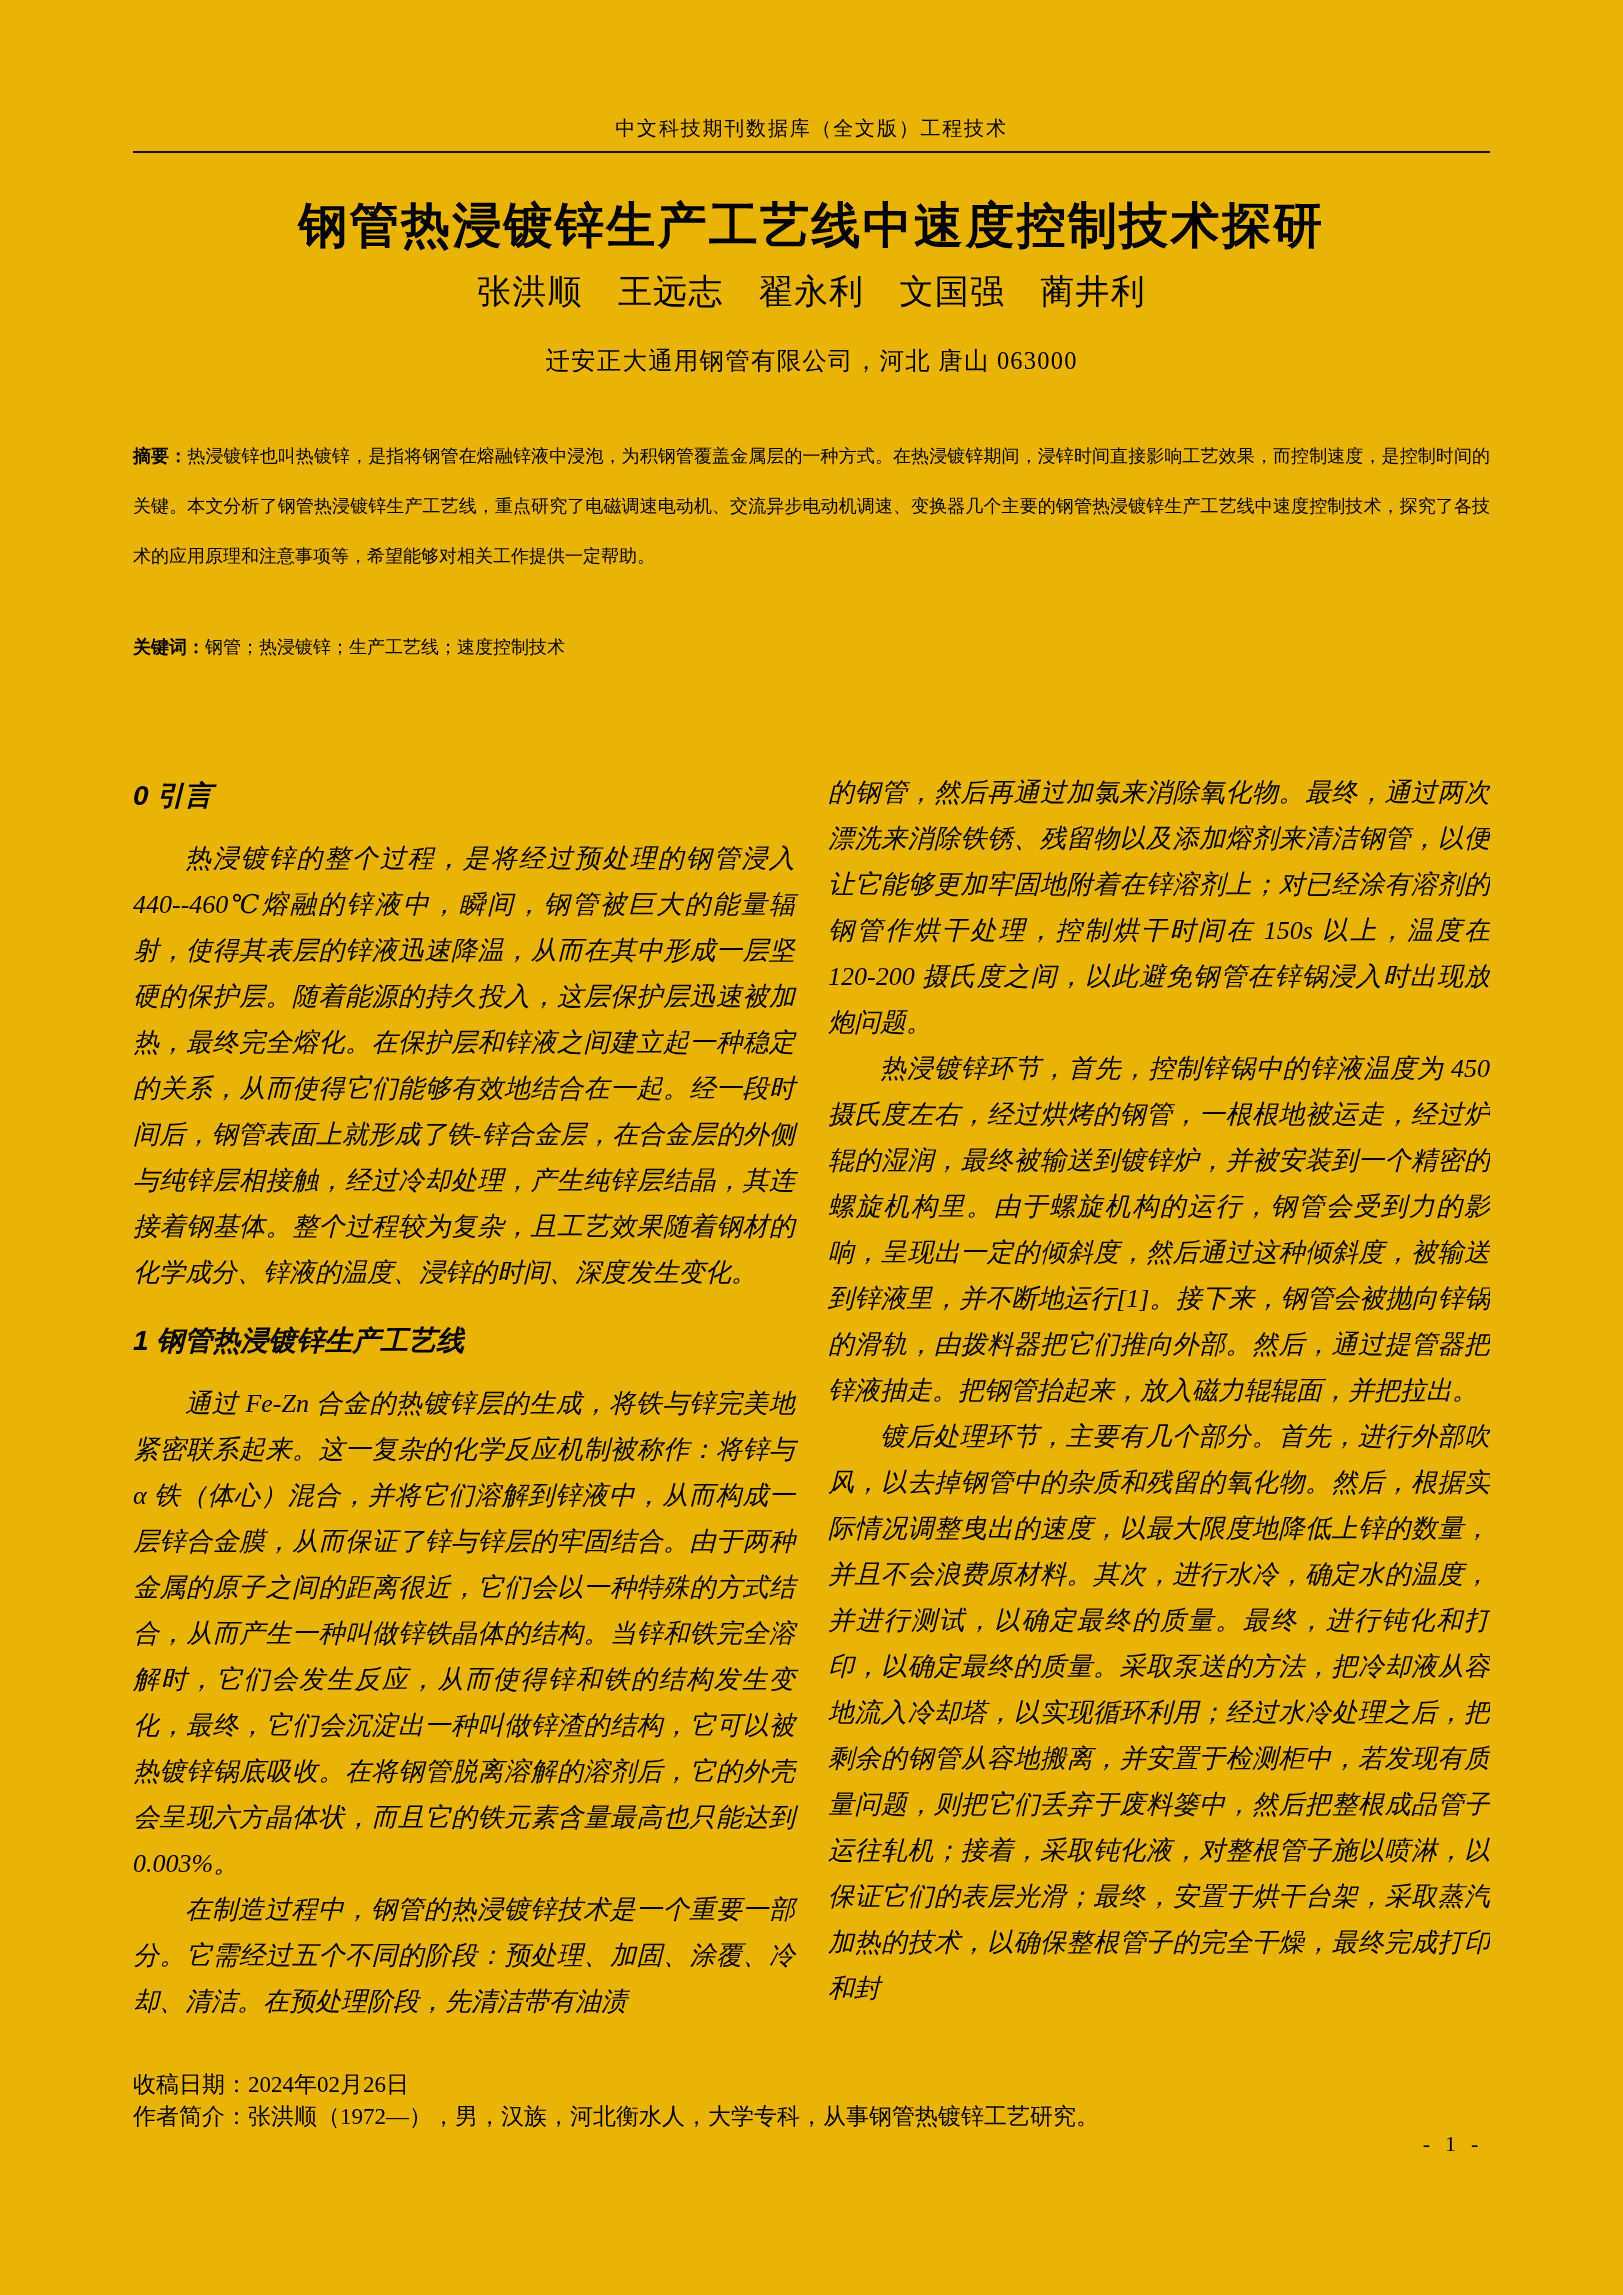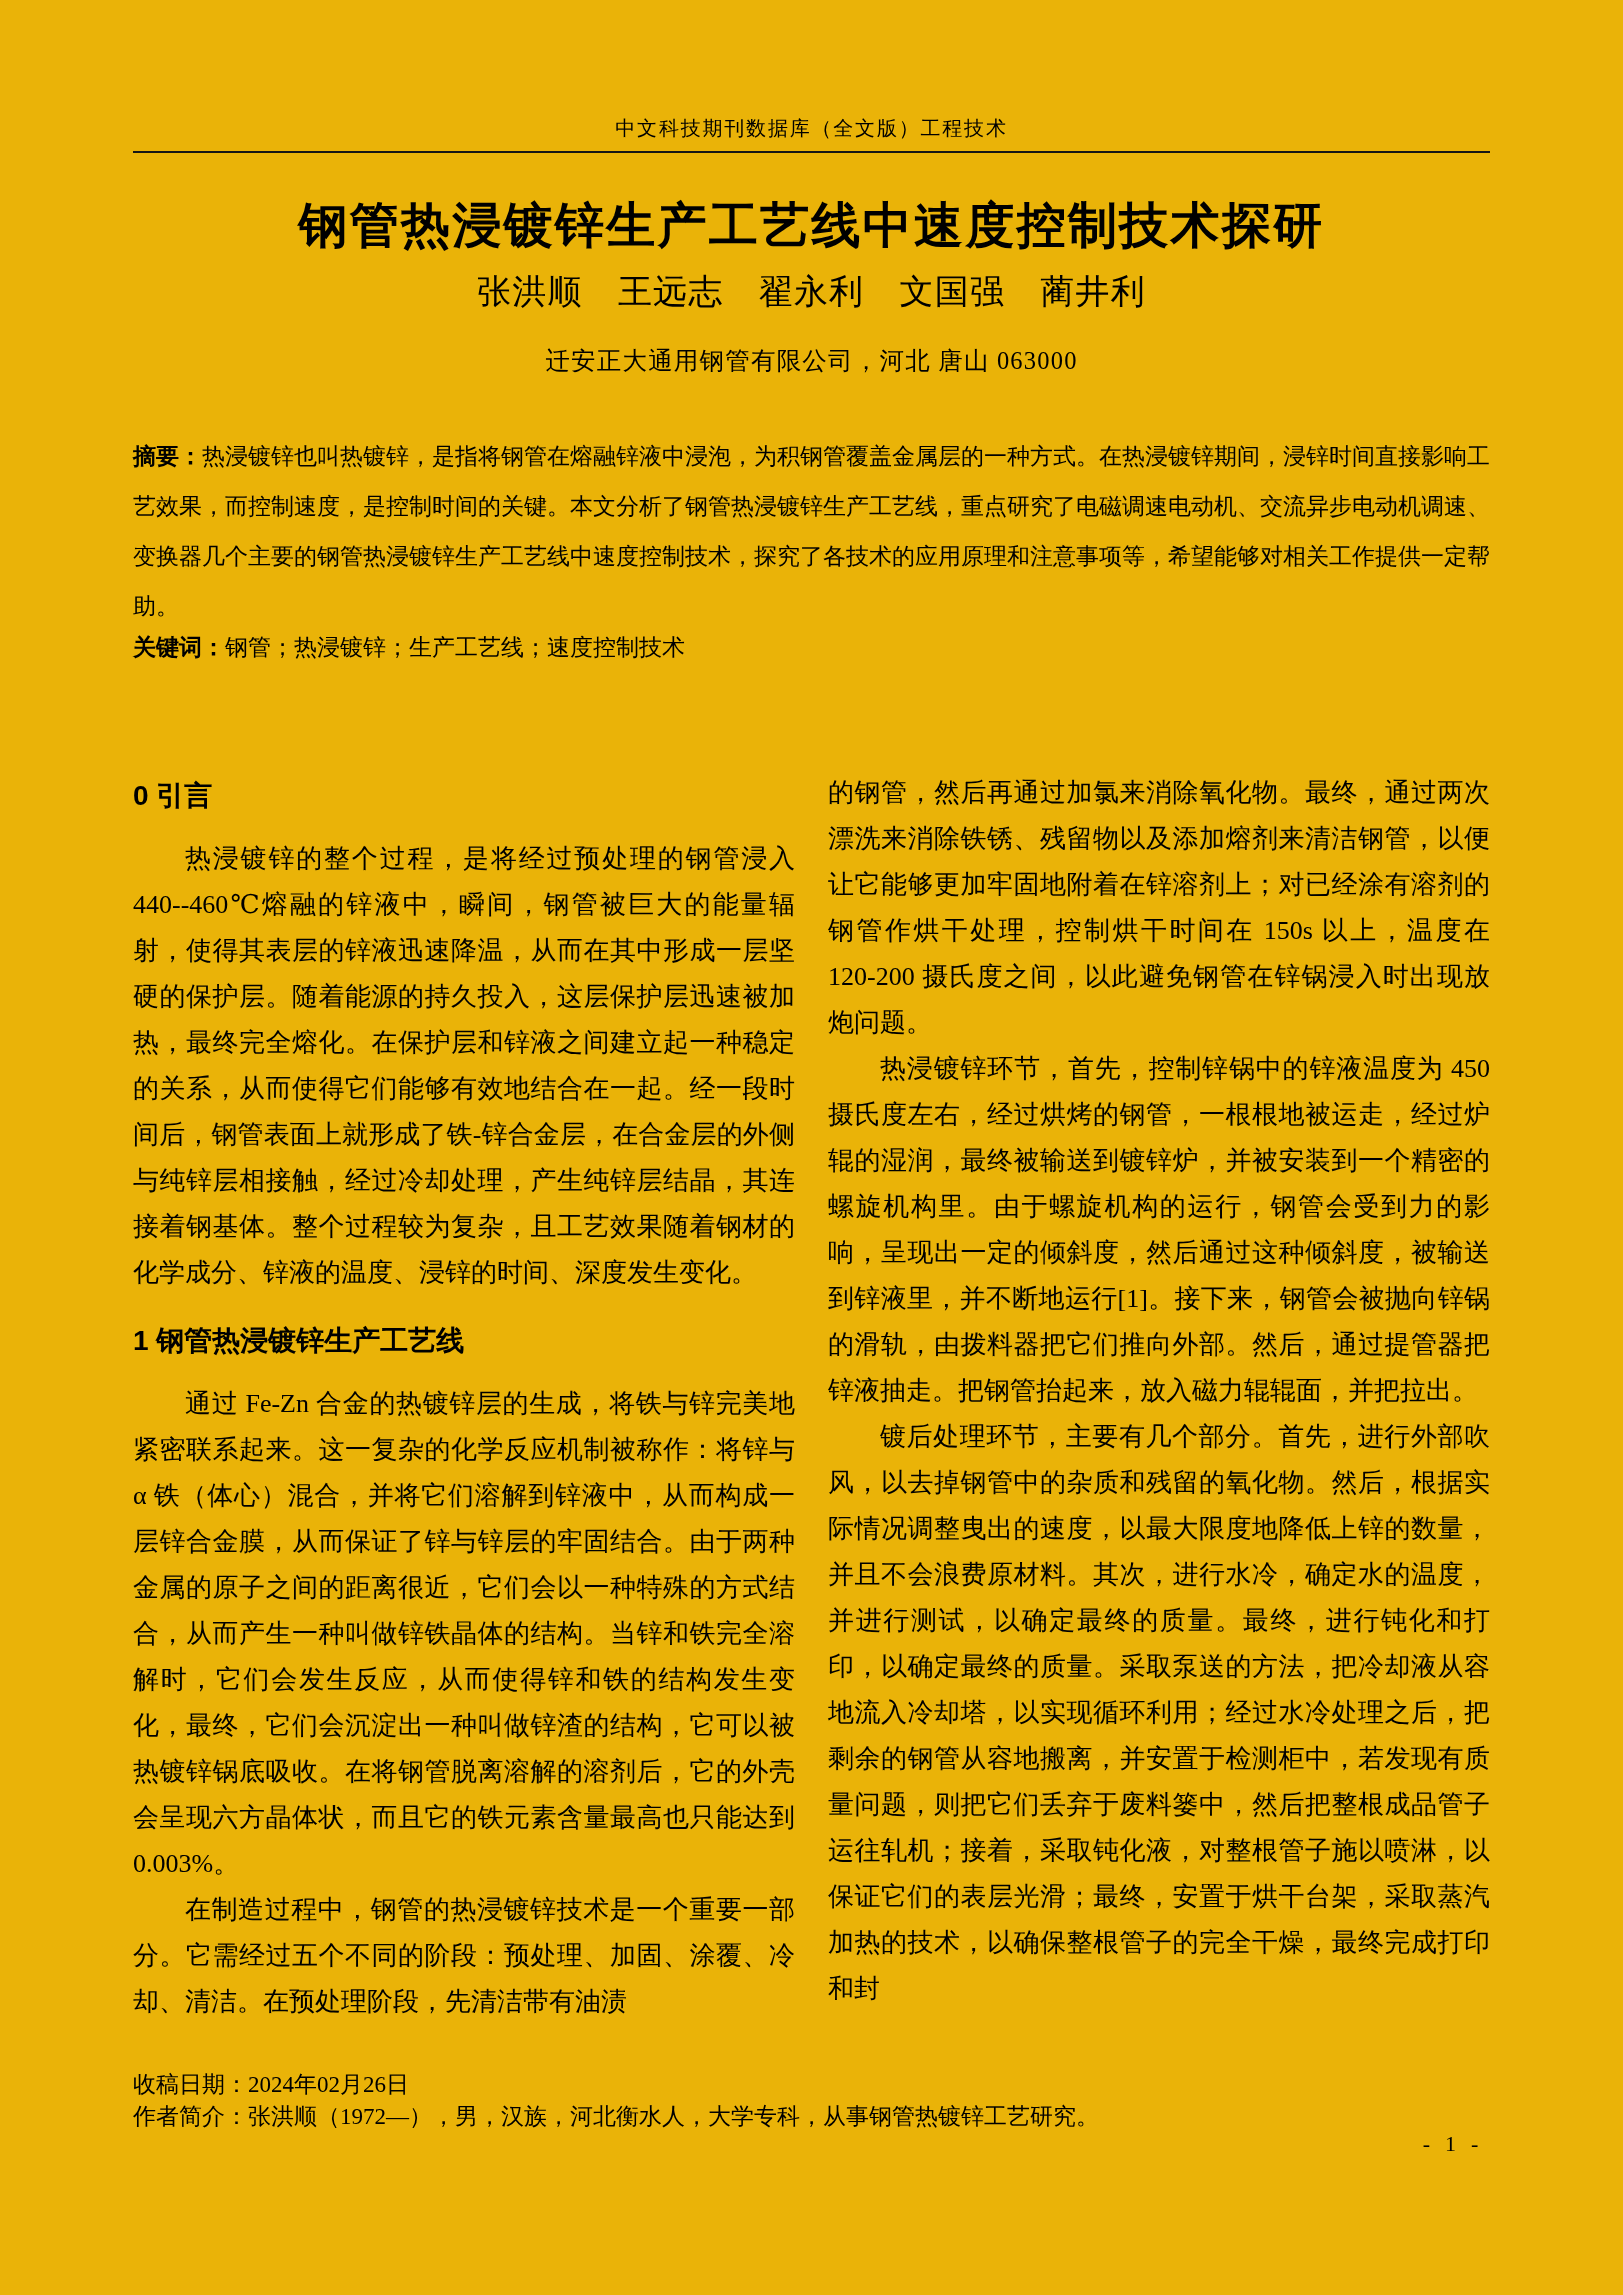--- a/index.html
+++ b/index.html
@@ -34,21 +34,21 @@
     font-size:34px;
     letter-spacing:1.2px;
   }
   .affiliation{
     top:344px;
     font-size:24.5px;
     letter-spacing:1.2px;
   }
   .meta-block{
     position:absolute;left:133px;width:1357px;
-    font-size:23px;line-height:50px;text-align:justify;
+    font-size:18px;line-height:50px;text-align:justify;
   }
   .abstract-block{top:431px;}
   .keywords-line{top:630px;line-height:35px;}
   .clc-line{top:681px;line-height:35px;}
   .lbl{
     font-family:"Liberation Sans","DejaVu Sans",sans-serif;
     font-weight:bold;
   }
   .columns{
     position:absolute;
@@ -56,20 +56,21 @@
     width:1357px;height:1298px;
     display:flex;
     column-gap:33px;
     overflow:hidden;
   }
   .col{
     width:662px;
     font-size:26px;
     line-height:46px;
     text-align:justify;
+    font-style:italic;
   }
   .sec-heading{
     font-family:"Liberation Sans","DejaVu Sans",sans-serif;
     font-weight:bold;
     font-size:28px;
     line-height:41px;
     margin:4.7px 0 20px 0;
     text-align:left;
   }
   .sec-heading.second{margin-top:24.5px;}

